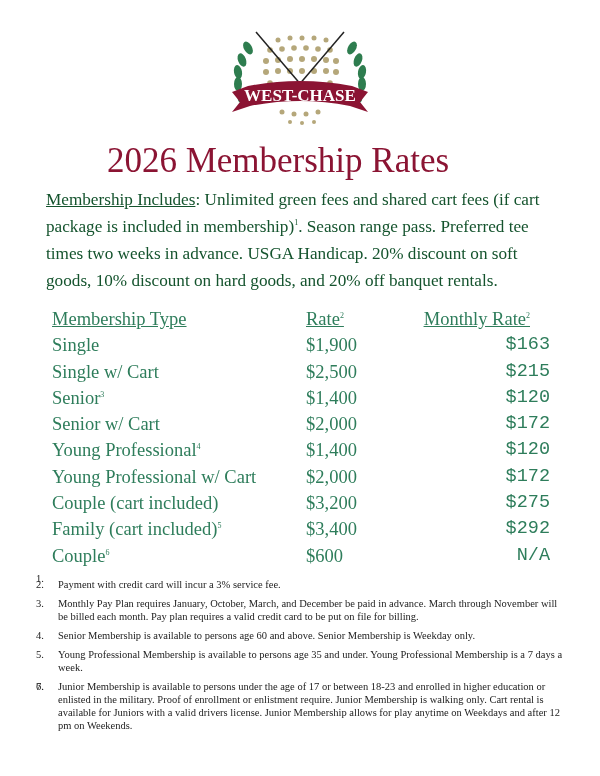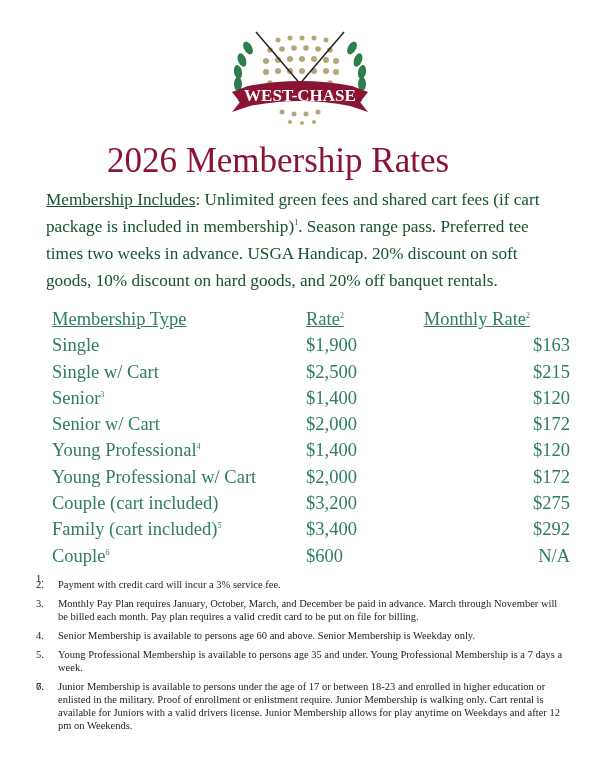--- a/index.html
+++ b/index.html
@@ -7,21 +7,21 @@
   .logo { position: absolute; left: 218px; top: 26px; width: 164px; height: 108px; }
   .title { position: absolute; left: 0; top: 140px; width: 556px; text-align: center; color: #8b1433; font-size: 35px; line-height: 42px; }
   .intro { position: absolute; left: 46px; top: 186px; width: 520px; font-size: 17.2px; line-height: 27px; color: #14532d; }
   .intro .lead { text-decoration: underline; }
   sup { font-size: 8px; vertical-align: super; line-height: 0; }
   .rates { position: absolute; left: 52px; top: 306px; width: 500px; color: #2e7d5b; font-size: 18.5px; text-align: right; }
   .row { height: 26.3px; line-height: 26px; position: relative; }
   .c1 { position: absolute; left: 0; }
   .c2 { position: absolute; left: 254px; }
   .c3 { position: absolute; left: 368px; width: 110px; }
-  .c3.val { left: 408px; }
+  .c3.val { left: 388px; font-family: Liberation Mono, monospace; }
   .hdr span { text-decoration: underline; }
   .notes { position: absolute; left: 36px; top: 572px; width: 530px; font-size: 10.5px; color: #222; line-height: 13px; margin: 0; padding: 0; list-style: none; }
   .notes li { position: relative; padding-left: 22px; margin-bottom: 6px; }
   .notes .num { position: absolute; left: 0; }
 </style>
 </head>
 <body>
 
 <div class="logo">
   <svg width="164" height="108" viewBox="0 0 164 108">

